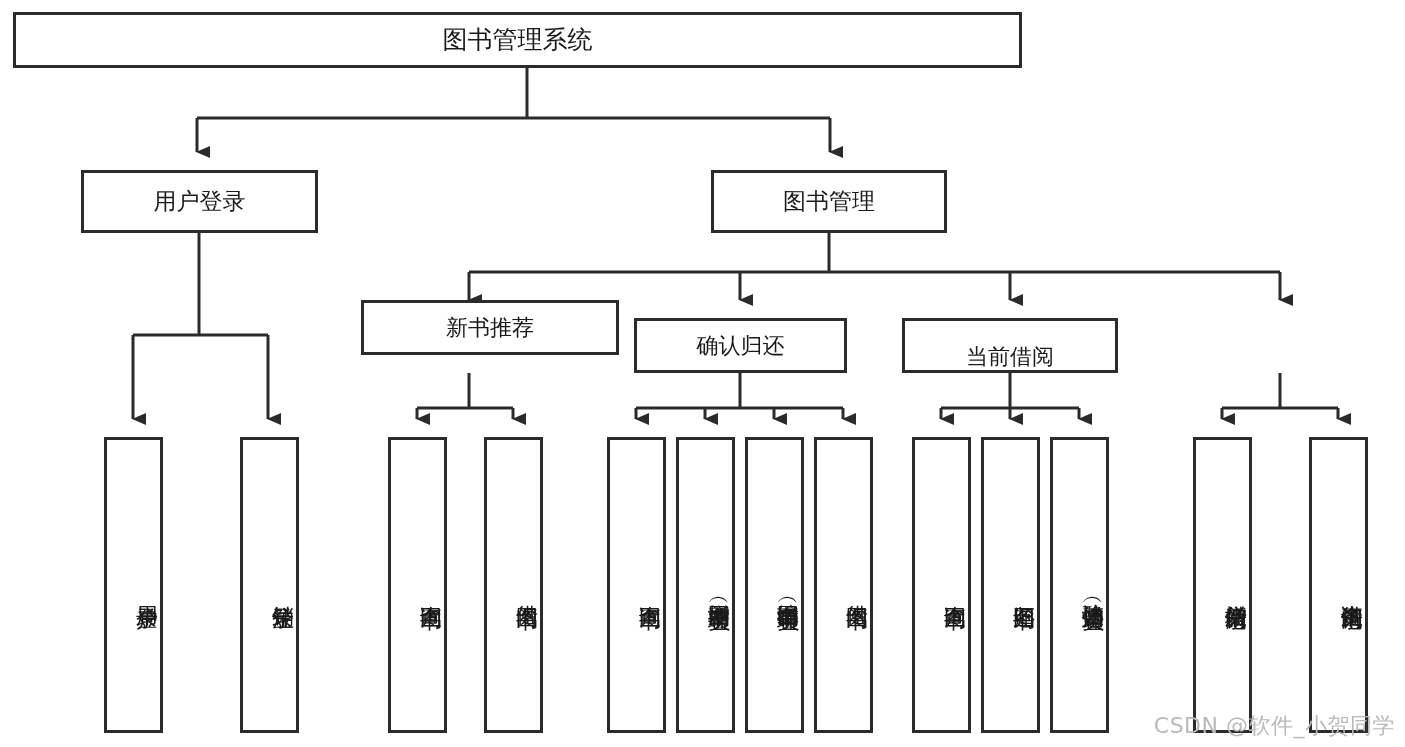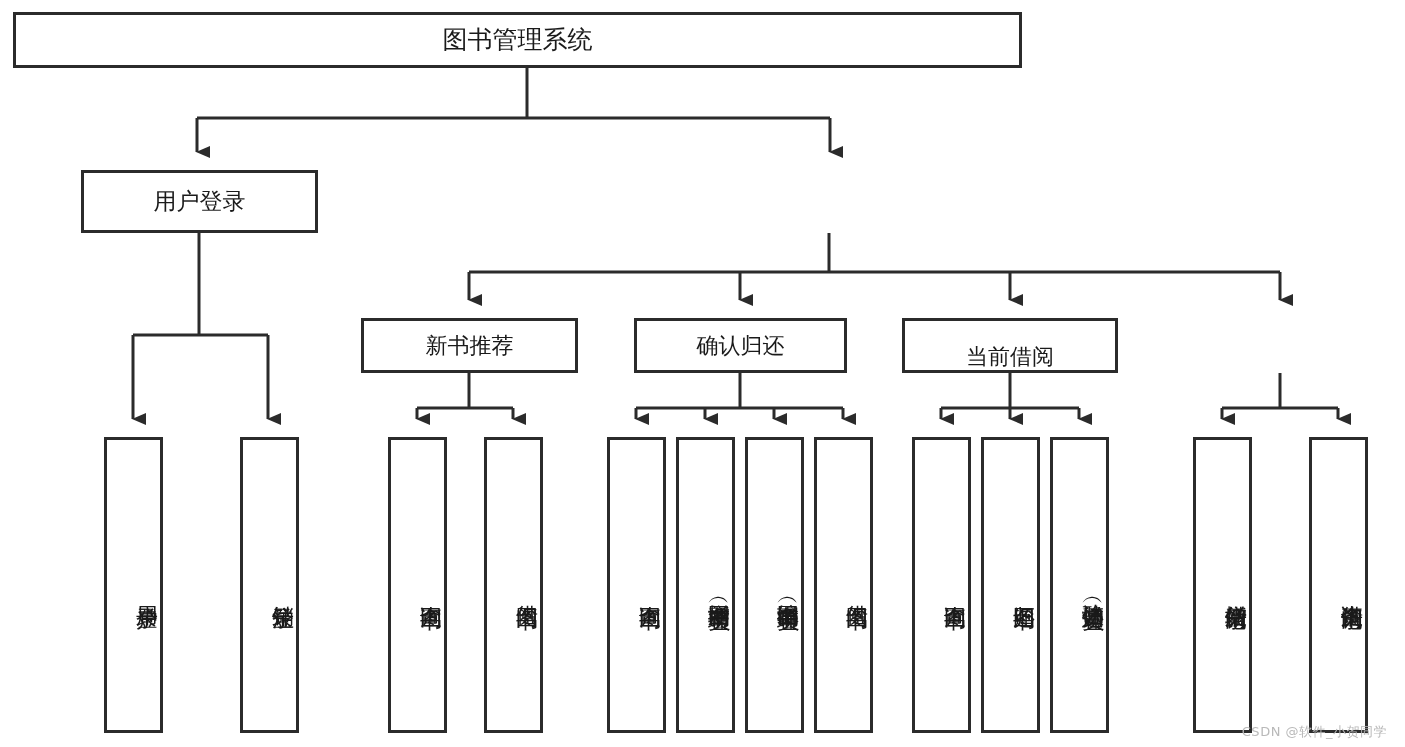--- a/index.html
+++ b/index.html
@@ -55,23 +55,23 @@
     justify-content: center;
     padding-top: 10px;
     letter-spacing: 1px;
   }
   .node.leaf .label {
     display: block;
     text-align: start;
   }
   .watermark {
     position: absolute;
-    right: 18px;
+    right: 10px;
     bottom: 6px;
-    font-size: 13px;
+    font-size: 22px;
     color: #b9b9b9;
     letter-spacing: 0.5px;
     white-space: nowrap;
     user-select: none;
   }
 </style>
 </head>
 <body>
 
 <div id="canvas">
@@ -126,22 +126,25 @@
     </g>
   </svg>
 
   <div class="node root" style="left:13px; top:12px; width:1009px; height:56px;">
     <span class="label">图书管理系统</span>
   </div>
 
   <div class="node lvl1" style="left:81px; top:170px; width:237px; height:63px;">
     <span class="label">用户登录</span>
   </div>
+  <div class="node lvl1" style="left:711px; top:170px; width:236px; height:63px;">
+    <span class="label">图书管理</span>
+  </div>
 
-  <div class="node lvl2" style="left:361px; top:318px; width:217px; height:55px;">
+  <div class="node lvl2" style="left:361px; top:300px; width:258px; height:55px;">
     <span class="label">新书推荐</span>
   </div>
   <div class="node lvl2" style="left:634px; top:318px; width:213px; height:55px;">
     <span class="label">确认归还</span>
   </div>
   <div class="node lvl2" style="left:902px; top:318px; width:216px; height:55px;align-items:flex-end;">
     <span class="label">当前借阅</span>
   </div>
 
   <div class="node leaf" style="left:104px; top:437px; width:59px; height:296px;">

